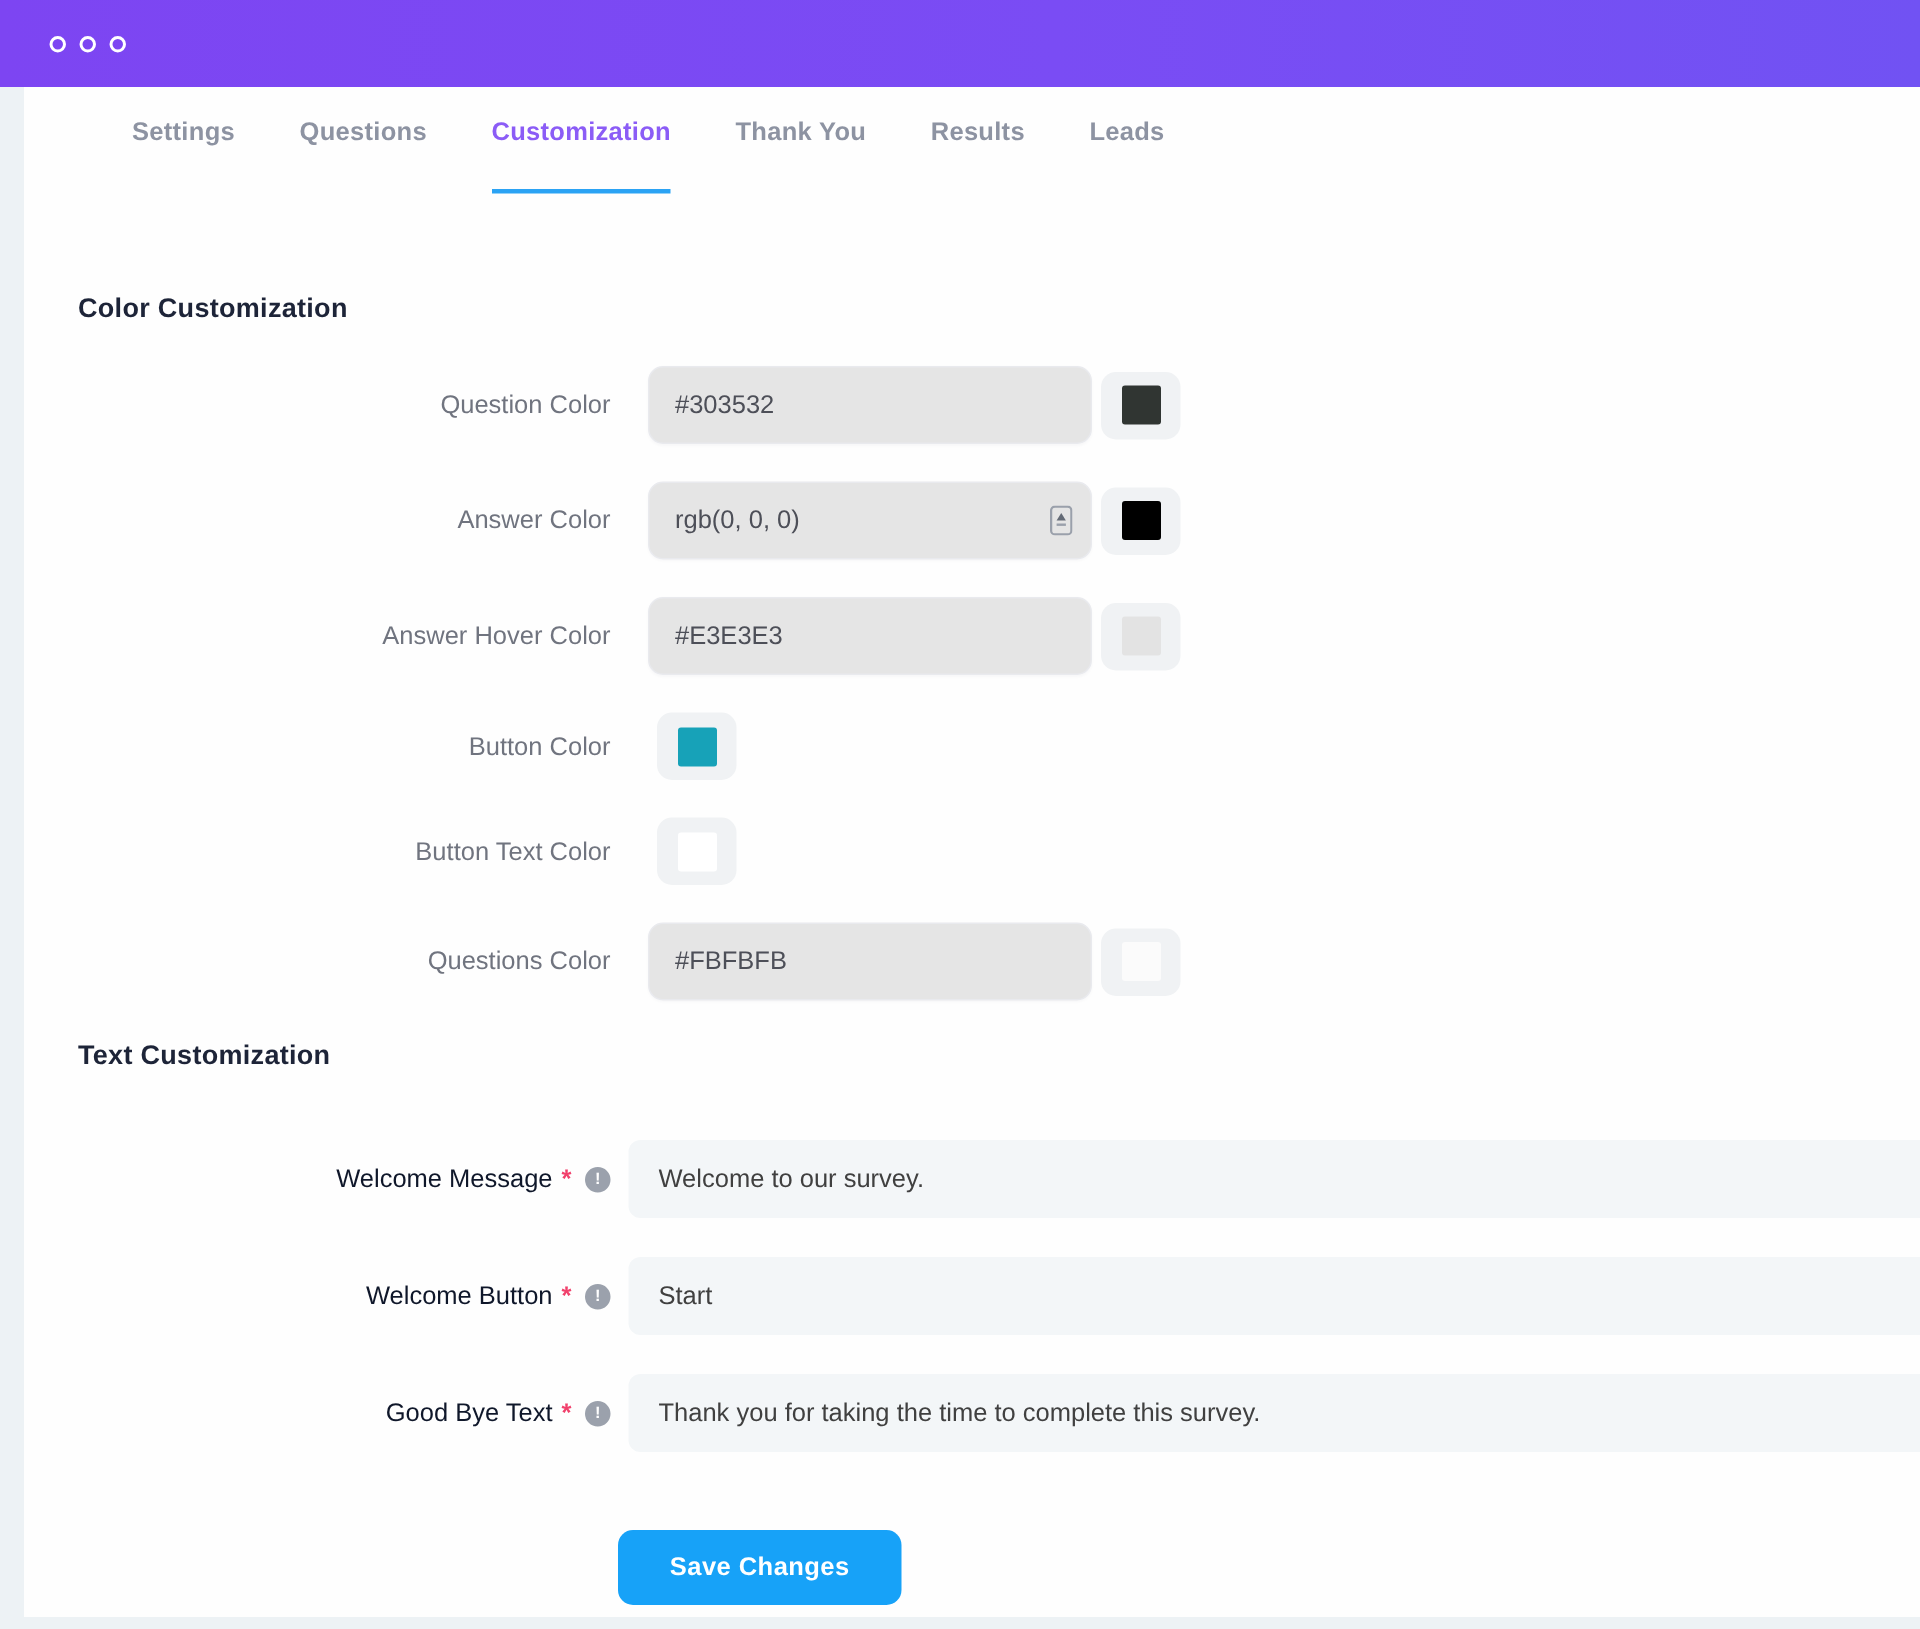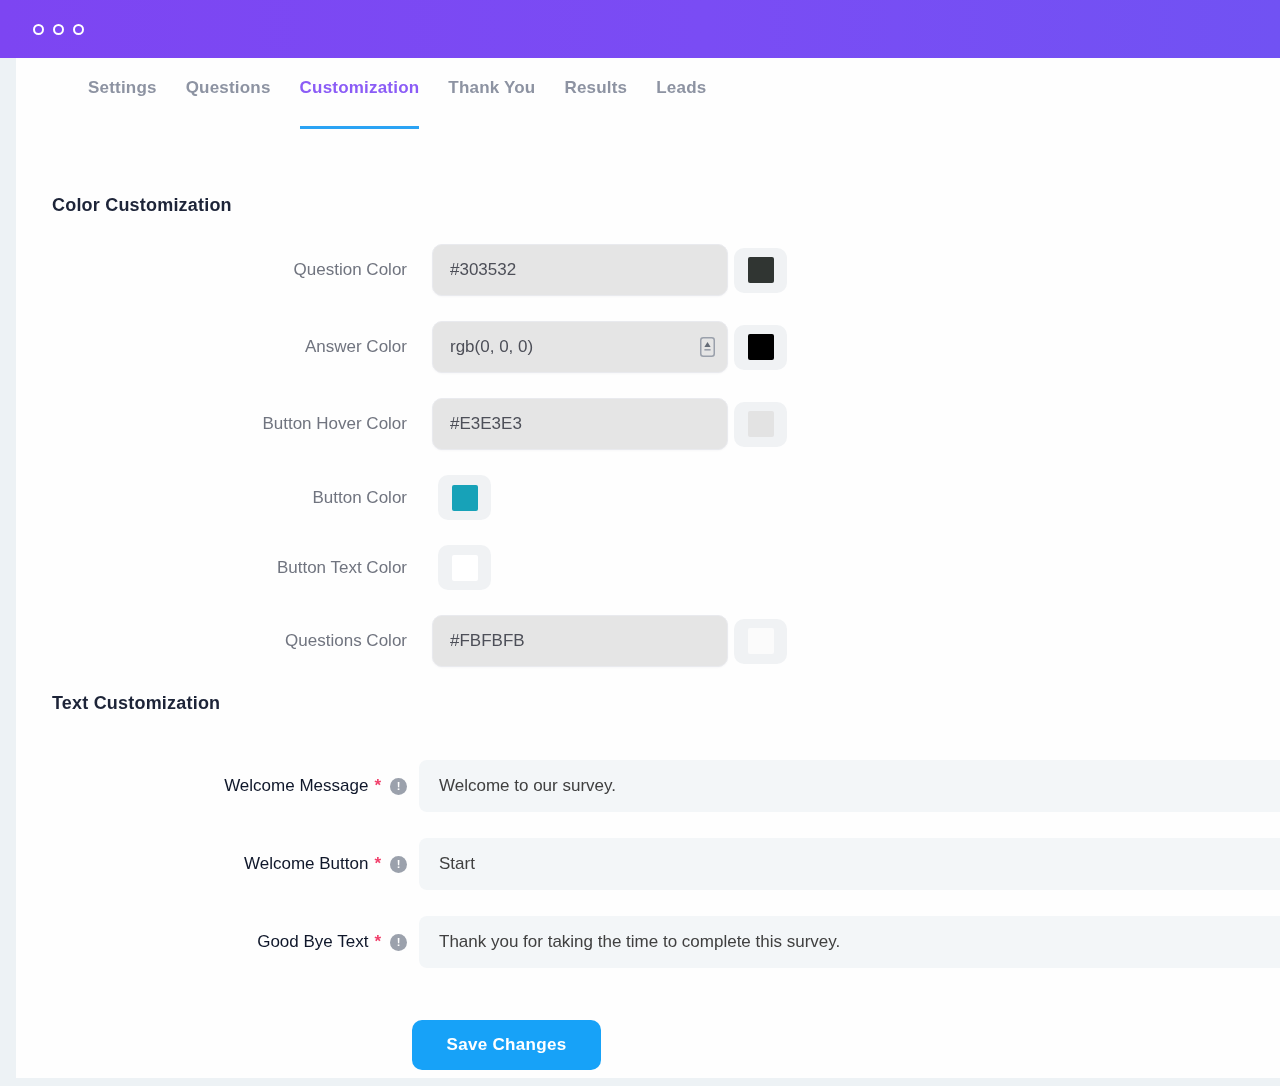--- a/index.html
+++ b/index.html
@@ -24,21 +24,21 @@
   }
 
   
   .card {
     position: absolute; top: 58px; left: 16px; width: 1264px; height: 1020px;
     background: #fefefe;
   }
 
   
   .tabs {
-    display: flex; gap: 29px; padding: 20px 0 0 72px; align-items: flex-end;
+    display: flex; gap: 43px; padding: 20px 0 0 72px; align-items: flex-end;
   }
   .tab {
     font-size: 17px; font-weight: 700; color: #8d93a2;
     padding-bottom: 28px; cursor: pointer; letter-spacing: .2px;
     border-bottom: 3px solid transparent;
   }
   .tab.active { color: #8b5cf6; border-bottom-color: #2ba3f4; }
 
   
   .section-title {
@@ -155,21 +155,21 @@
         <path d="M7.5 5 L10.6 10 H4.4 Z" fill="#646b76"></path>
         <rect x="4.4" y="12" width="6.2" height="1.6" fill="#9aa0ab"></rect>
       </svg>
     </span>
     <button class="swatch-btn">
       <span class="swatch" style="background-color: rgb(0, 0, 0);"></span>
     </button>
   </div>
 
   <div class="color-row">
-    <label class="color-label">Button Hover Color</label>
+    <label class="color-label">Answer Hover Color</label>
     <span class="color-input-wrap">
       <input class="color-input" type="text" value="#E3E3E3" style="">
     </span>
     <button class="swatch-btn">
       <span class="swatch" style="background-color: rgb(227, 227, 227);"></span>
     </button>
   </div>
 
   <div class="color-row">
     <label class="color-label">Button Color</label>

